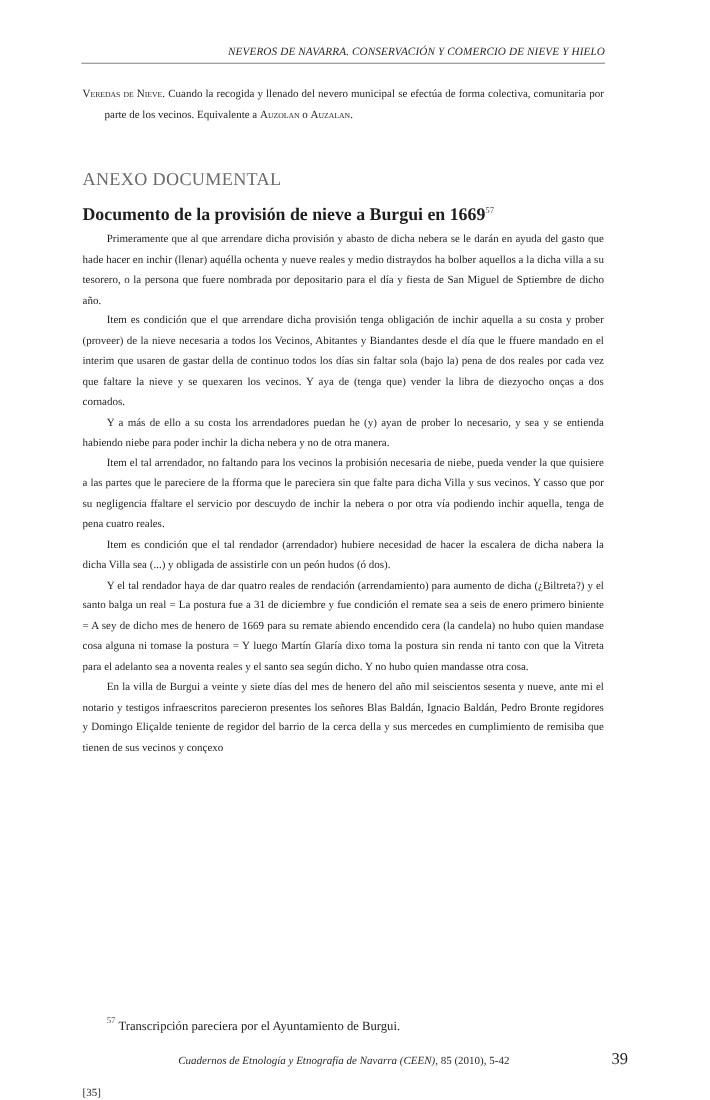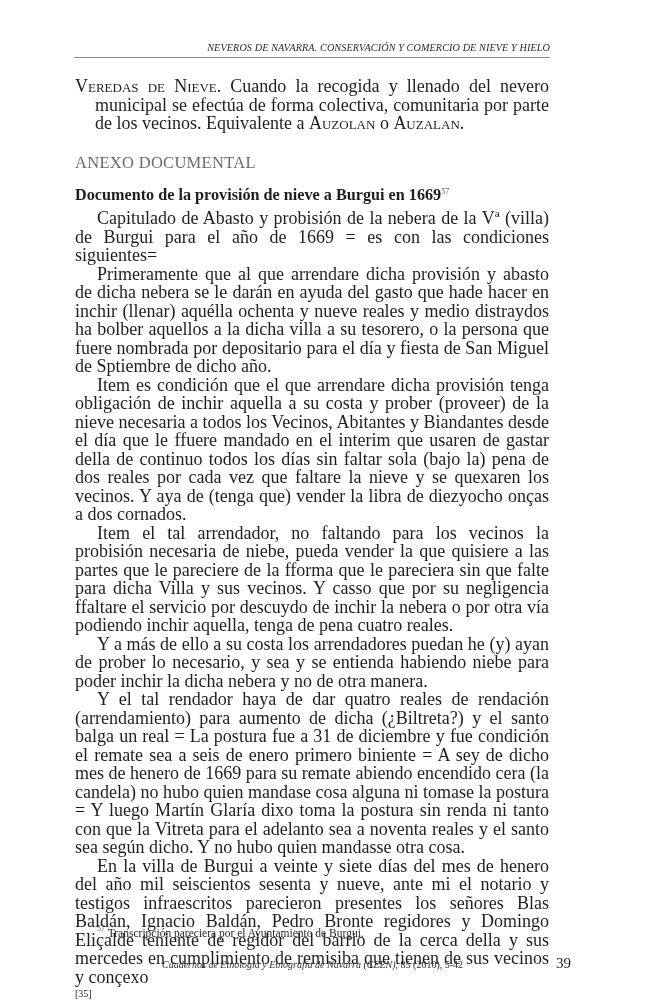--- a/index.html
+++ b/index.html
@@ -33,21 +33,21 @@
       left: 74px;
       top: 57px;
       width: 476px;
       height: 0;
       border-top: 1.4px solid #8a8a8a;
     }
     .block {
       position: absolute;
       left: 75px;
       width: 474px;
-      font-size: 18px;
+      font-size: 10px;
       line-height: 18.5px;
       text-align: justify;
       hyphens: none;
     }
     .glossary {
       top: 77px;
       padding-left: 20px;
       text-indent: -20px;
       width: 454px;
     }
@@ -130,25 +130,25 @@
 <div class="running-head">NEVEROS DE NAVARRA. CONSERVACIÓN Y COMERCIO DE NIEVE Y HIELO</div>
 <div class="rule"></div>
 
 <div class="block glossary"><span class="sc">Veredas de Nieve</span><span>.</span><span> Cuando la recogida y llenado del nevero municipal se efectúa de forma colectiva, comunitaria por parte de los vecinos. Equivalente a </span><span class="sc">Auzolan</span><span> o </span><span class="sc">Auzalan</span><span>.</span></div>
 
 <div class="section-heading">ANEXO DOCUMENTAL</div>
 
 <div class="doc-title"><span>Documento de la provisión de nieve a Burgui en 1669</span><sup>57</sup></div>
 
 <div class="block body-text">
-  <p>Capitulado de Abasto y probisión de la nebera de la Vª (villa) de Burgui para el año de 1669 = es con las condiciones siguientes=</p>
   <p>Primeramente que al que arrendare dicha provisión y abasto de dicha nebera se le darán en ayuda del gasto que hade hacer en inchir (llenar) aquélla ochenta y nueve reales y medio distraydos ha bolber aquellos a la dicha villa a su tesorero, o la persona que fuere nombrada por depositario para el día y fiesta de San Miguel de Sptiembre de dicho año.</p>
   <p>Item es condición que el que arrendare dicha provisión tenga obligación de inchir aquella a su costa y prober (proveer) de la nieve necesaria a todos los Vecinos, Abitantes y Biandantes desde el día que le ffuere mandado en el interim que usaren de gastar della de continuo todos los días sin faltar sola (bajo la) pena de dos reales por cada vez que faltare la nieve y se quexaren los vecinos. Y aya de (tenga que) vender la libra de diezyocho onças a dos cornados.</p>
+  <p>Y a más de ello a su costa los arrendadores puedan he (y) ayan de prober lo necesario, y sea y se entienda habiendo niebe para poder inchir la dicha nebera y no de otra manera.</p>
   <p>Item el tal arrendador, no faltando para los vecinos la probisión necesaria de niebe, pueda vender la que quisiere a las partes que le pareciere de la fforma que le pareciera sin que falte para dicha Villa y sus vecinos. Y casso que por su negligencia ffaltare el servicio por descuydo de inchir la nebera o por otra vía podiendo inchir aquella, tenga de pena cuatro reales.</p>
-  <p>Y a más de ello a su costa los arrendadores puedan he (y) ayan de prober lo necesario, y sea y se entienda habiendo niebe para poder inchir la dicha nebera y no de otra manera.</p>
+  <p>Item es condición que el tal rendador (arrendador) hubiere necesidad de hacer la escalera de dicha nabera la dicha Villa sea (...) y obligada de assistirle con un peón hudos (ó dos).</p>
   <p>Y el tal rendador haya de dar quatro reales de rendación (arrendamiento) para aumento de dicha (¿Biltreta?) y el santo balga un real = La postura fue a 31 de diciembre y fue condición el remate sea a seis de enero primero biniente = A sey de dicho mes de henero de 1669 para su remate abiendo encendido cera (la candela) no hubo quien mandase cosa alguna ni tomase la postura = Y luego Martín Glaría dixo toma la postura sin renda ni tanto con que la Vitreta para el adelanto sea a noventa reales y el santo sea según dicho. Y no hubo quien mandasse otra cosa.</p>
   <p>En la villa de Burgui a veinte y siete días del mes de henero del año mil seiscientos sesenta y nueve, ante mi el notario y testigos infraescritos parecieron presentes los señores Blas Baldán, Ignacio Baldán, Pedro Bronte regidores y Domingo Eliçalde teniente de regidor del barrio de la cerca della y sus mercedes en cumplimiento de remisiba que tienen de sus vecinos y conçexo</p>
 </div>
 
 <div class="footnote"><sup>57</sup><span> Transcripción pareciera por el Ayuntamiento de Burgui.</span></div>
 
 <div class="footer-left">[35]</div>
 <div class="footer-center"><span class="journal">Cuadernos de Etnología y Etnografía de Navarra (CEEN)</span><span>, 85 (2010), 5-42</span></div>
 <div class="footer-right">39</div>
 

